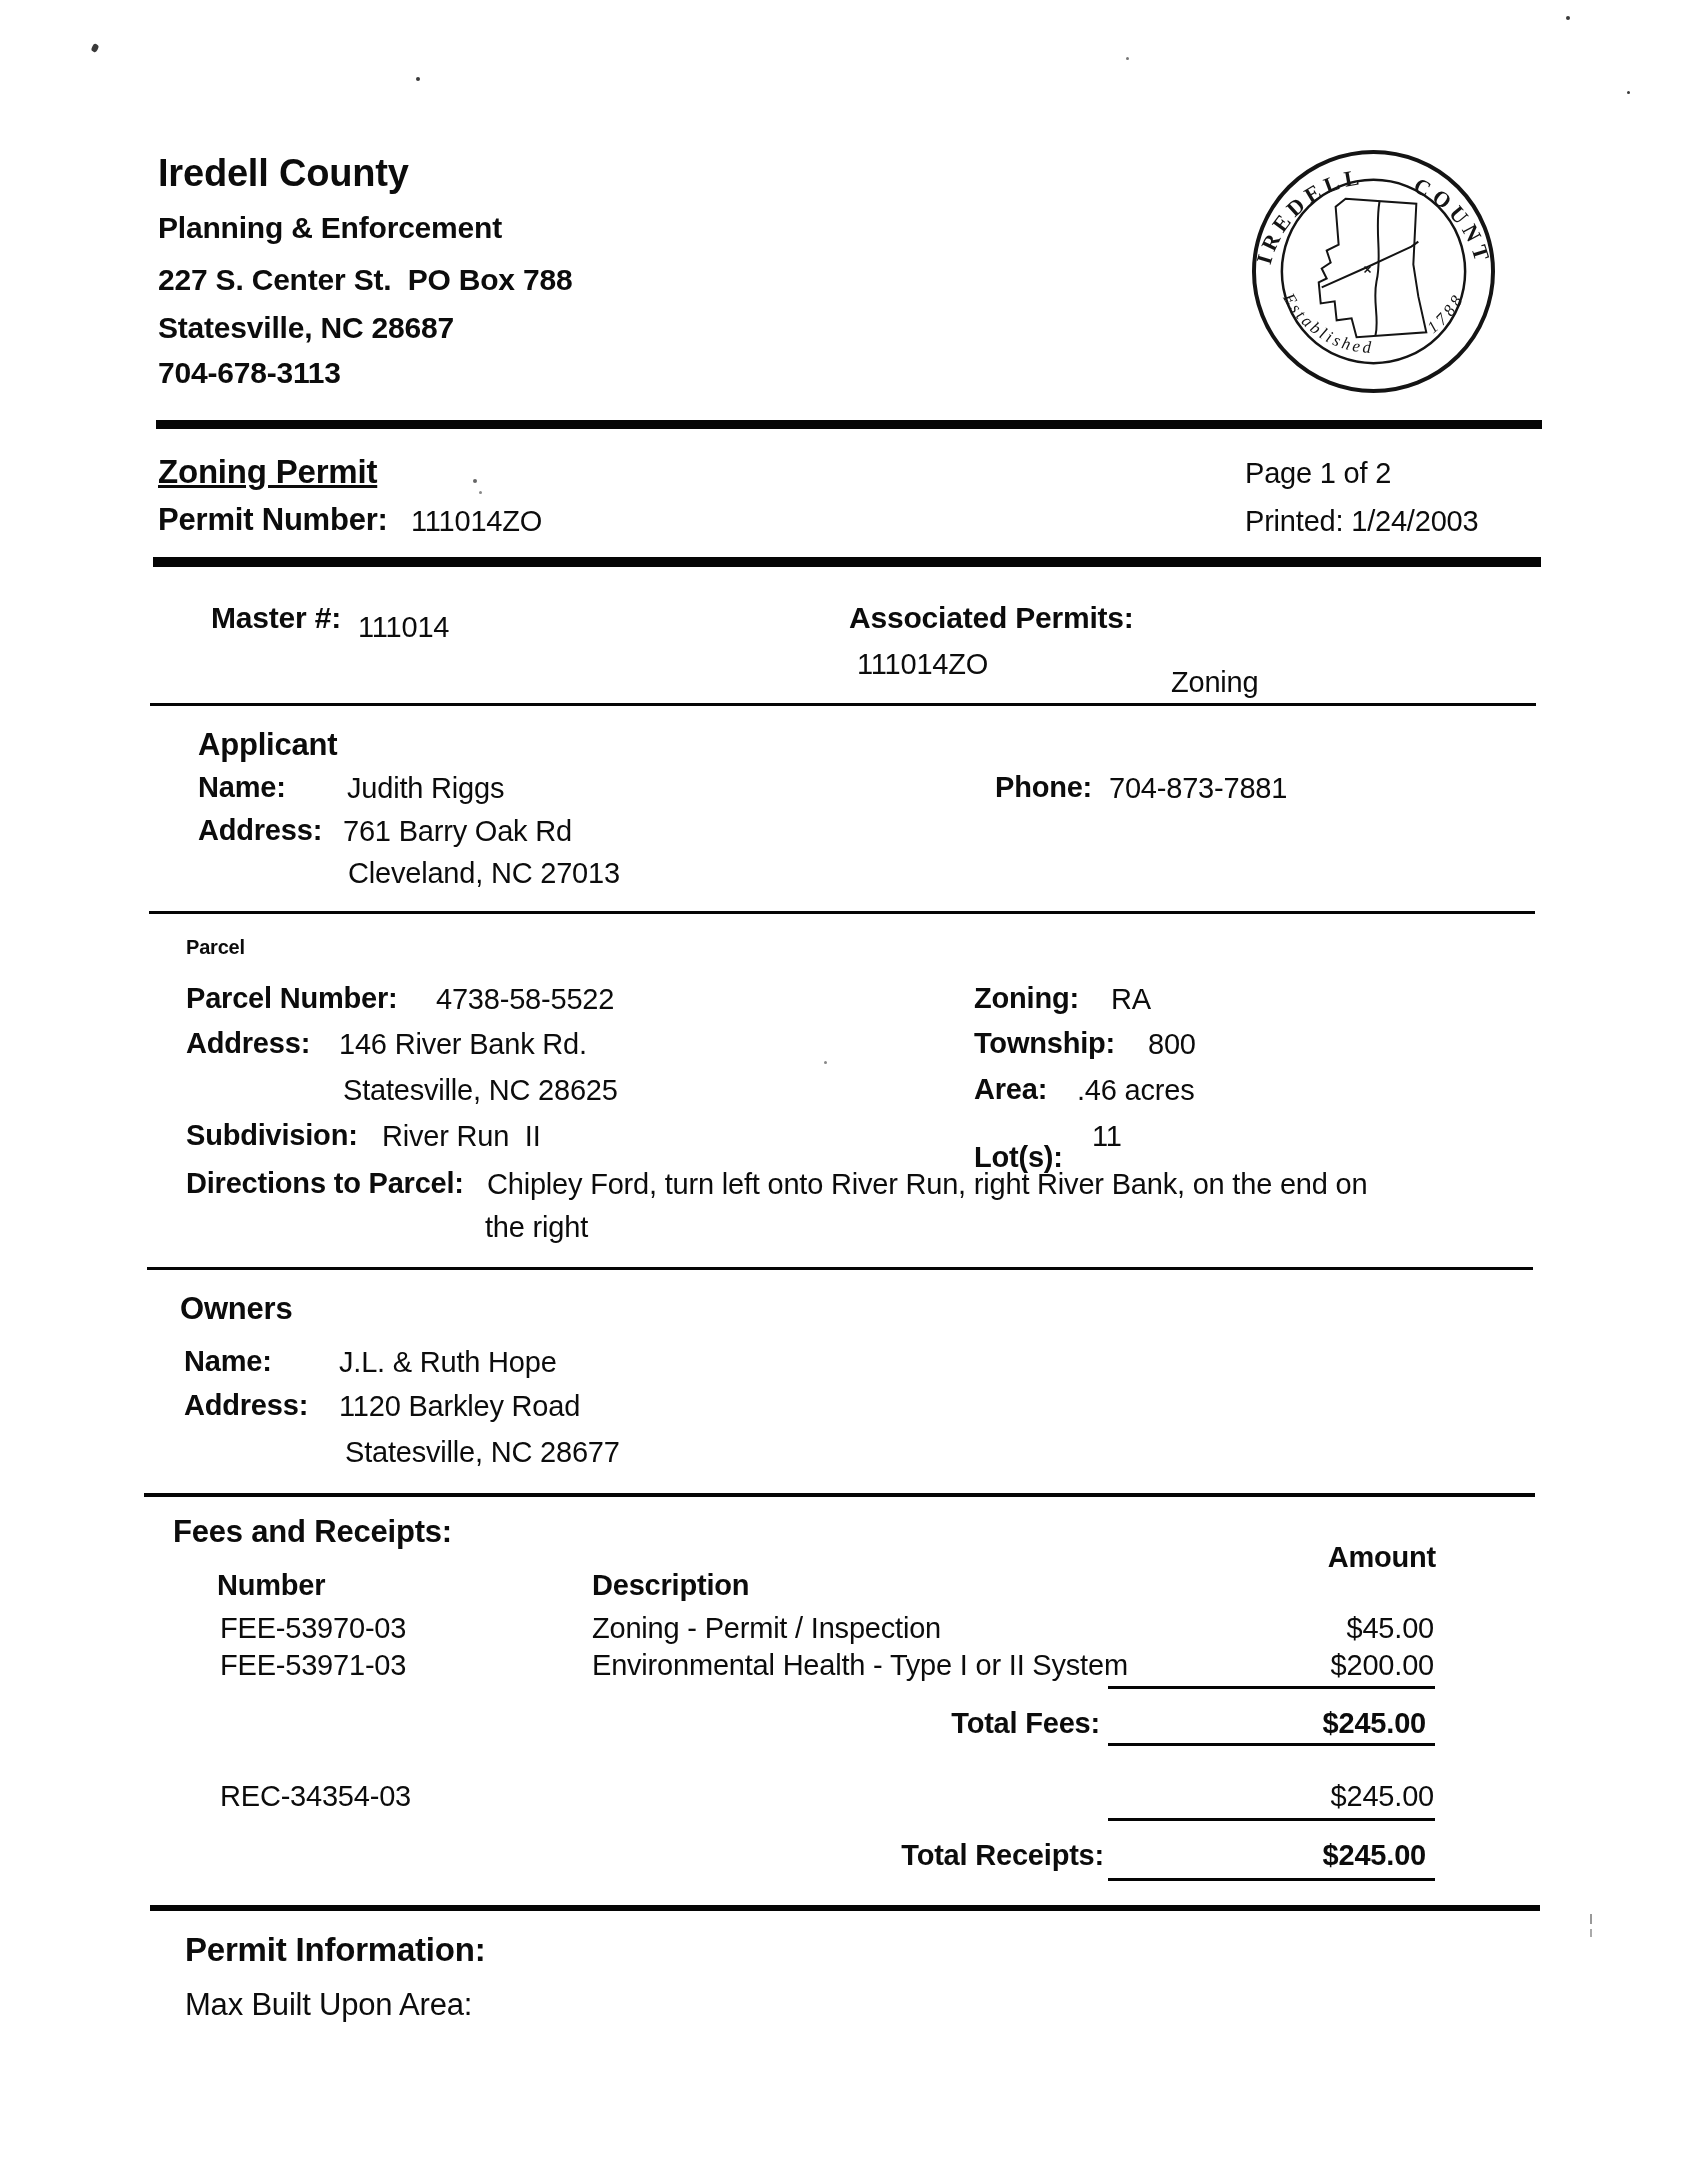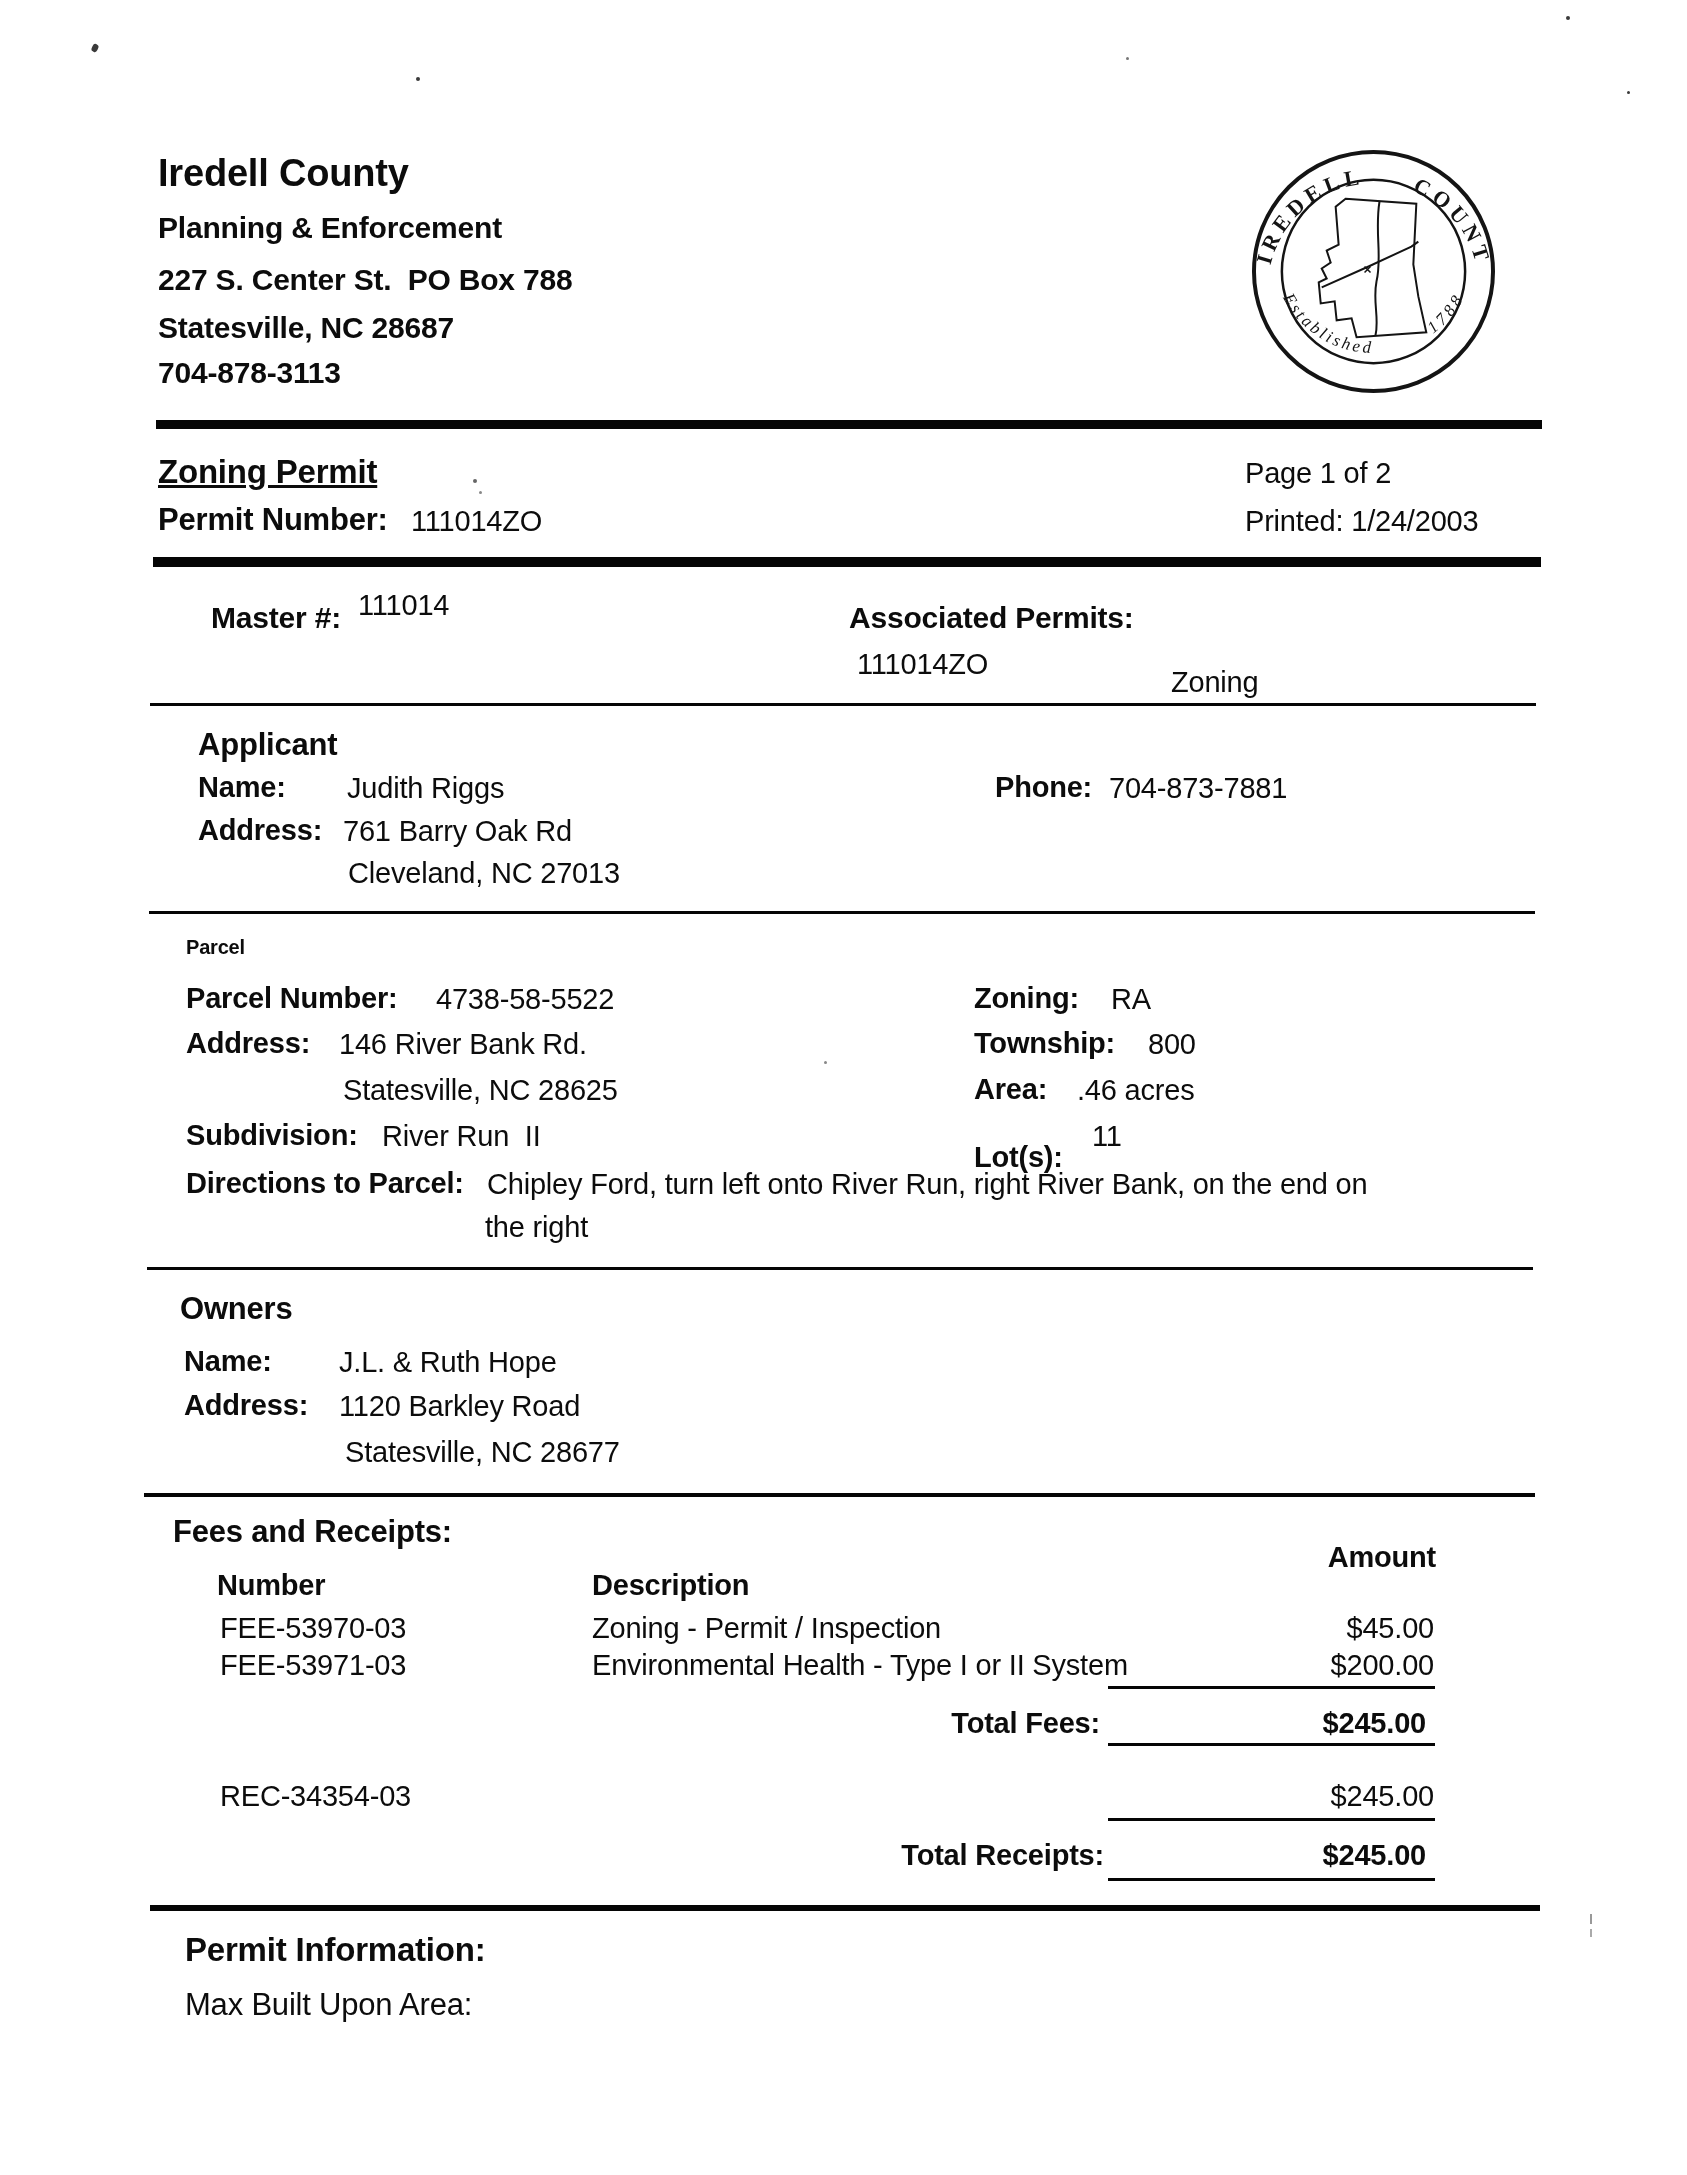--- a/index.html
+++ b/index.html
@@ -22,21 +22,21 @@
 </style>
 </head>
 <body>
 
 <div id="page">
 
   <div class="t b" style="left:158px;top:154px;font-size:38px;">Iredell County</div>
   <div class="t b" style="left:158px;top:212px;font-size:30px;">Planning &amp; Enforcement</div>
   <div class="t b" style="left:158px;top:264px;font-size:30px;">227 S. Center St.  PO Box 788</div>
   <div class="t b" style="left:158px;top:312px;font-size:30px;">Statesville, NC 28687</div>
-  <div class="t b" style="left:158px;top:357px;font-size:30px;">704-878-3113</div>
+  <div class="t b" style="left:158px;top:357px;font-size:30px;">704-678-3113</div>
 
   <svg class="seal" viewBox="0 0 250 250">
     <circle cx="125" cy="125" r="120" fill="none" stroke="#141414" stroke-width="4"></circle>
     <circle cx="125" cy="125" r="92" fill="none" stroke="#141414" stroke-width="2.5"></circle>
     <defs>
       <path id="arcTop" d="M 20,128 A 106,106 0 0 1 230,128"></path>
       <path id="arcBot" d="M 30,142 A 102,102 0 0 0 220,142"></path>
     </defs>
     <text font-size="22" font-weight="bold" letter-spacing="5" fill="#141414">
       <textPath href="#arcTop" startOffset="3%">IREDELL</textPath>
@@ -60,21 +60,21 @@
 
   <div class="rule" style="left:156px;top:420px;width:1386px;height:9px;"></div>
   <div class="t b" style="left:158px;top:455px;font-size:33px;text-decoration:underline;">Zoning Permit</div>
   <div class="t" style="left:1245px;top:458px;">Page 1 of 2</div>
   <div class="t b" style="left:158px;top:504px;font-size:31px;">Permit Number:</div>
   <div class="t" style="left:411px;top:506px;">111014ZO</div>
   <div class="t" style="left:1245px;top:506px;">Printed: 1/24/2003</div>
   <div class="rule" style="left:153px;top:557px;width:1388px;height:10px;"></div>
 
   <div class="t b" style="left:211px;top:602px;font-size:30px;">Master #:</div>
-  <div class="t" style="left:358px;top:590px;text-align:right;">111014</div>
+  <div class="t" style="left:358px;top:612px;text-align:right;">111014</div>
   <div class="t b" style="left:849px;top:602px;font-size:30px;">Associated Permits:</div>
   <div class="t" style="left:857px;top:649px;">111014ZO</div>
   <div class="t" style="left:1171px;top:649px;margin-top:18px;">Zoning</div>
 
   <div class="rule" style="left:150px;top:703px;width:1386px;height:3px;"></div>
 
   <div class="t b" style="left:198px;top:729px;font-size:31px;">Applicant</div>
   <div class="t b" style="left:198px;top:772px;">Name:</div>
   <div class="t" style="left:347px;top:773px;">Judith Riggs</div>
   <div class="t b" style="left:995px;top:772px;">Phone:</div>

